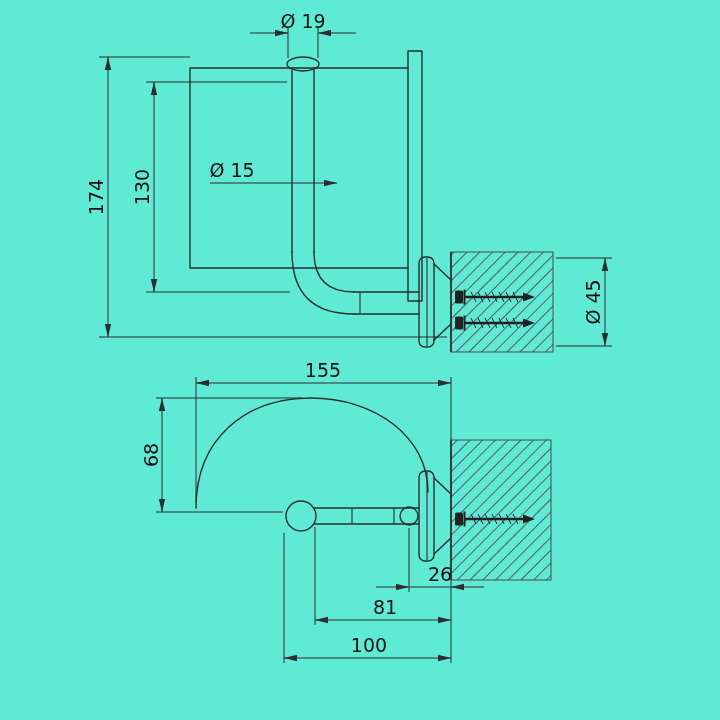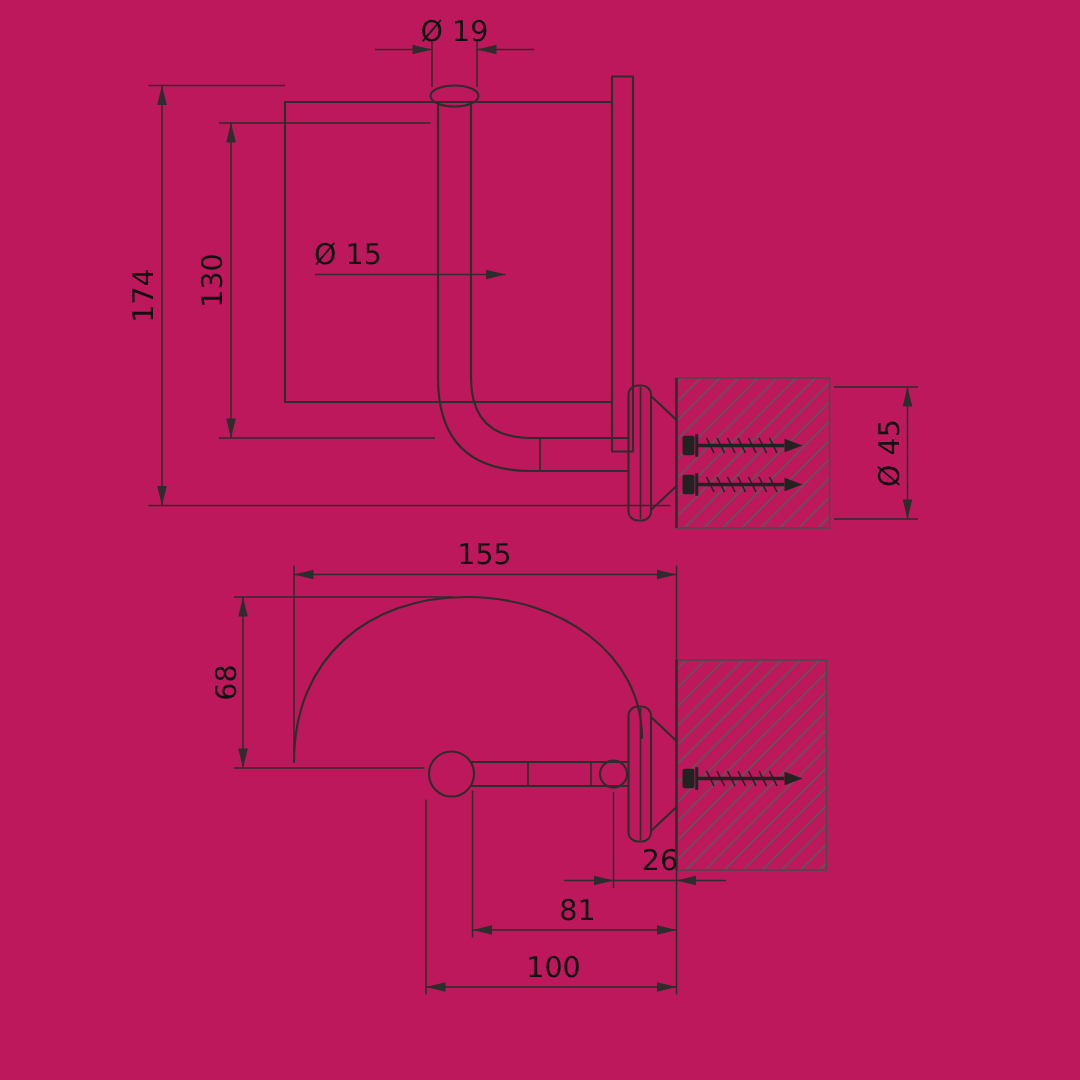--- a/index.html
+++ b/index.html
@@ -1,16 +1,16 @@
 <!DOCTYPE html>
 <html><head>
 <meta charset="utf-8">
 <style>
   html,body{margin:0;padding:0;background:#ffffff;}
-  .stage{width:720px;height:720px;margin:0 auto;background:#be185d;overflow:hidden;}
+  .stage{width:720px;height:720px;margin:0 auto;background:#5eead4;overflow:hidden;}
   svg{display:block;}
   .obj{fill:none;stroke:#2d2d2d;stroke-width:1.4;stroke-linecap:round;stroke-linejoin:round;}
   .obj-thin{fill:none;stroke:#2d2d2d;stroke-width:1.1;}
   .dim{fill:none;stroke:#2d2d2d;stroke-width:1;}
   .wallb{fill:url(#hatch);stroke:#4a4a4a;stroke-width:1;}
   .wallface{fill:none;stroke:#2d2d2d;stroke-width:1.7;}
   .solid{fill:#222;stroke:none;}
   .dim-text{font-family:"DejaVu Sans","Liberation Sans",sans-serif;font-size:19px;fill:#111;}
 </style>
 </head>

